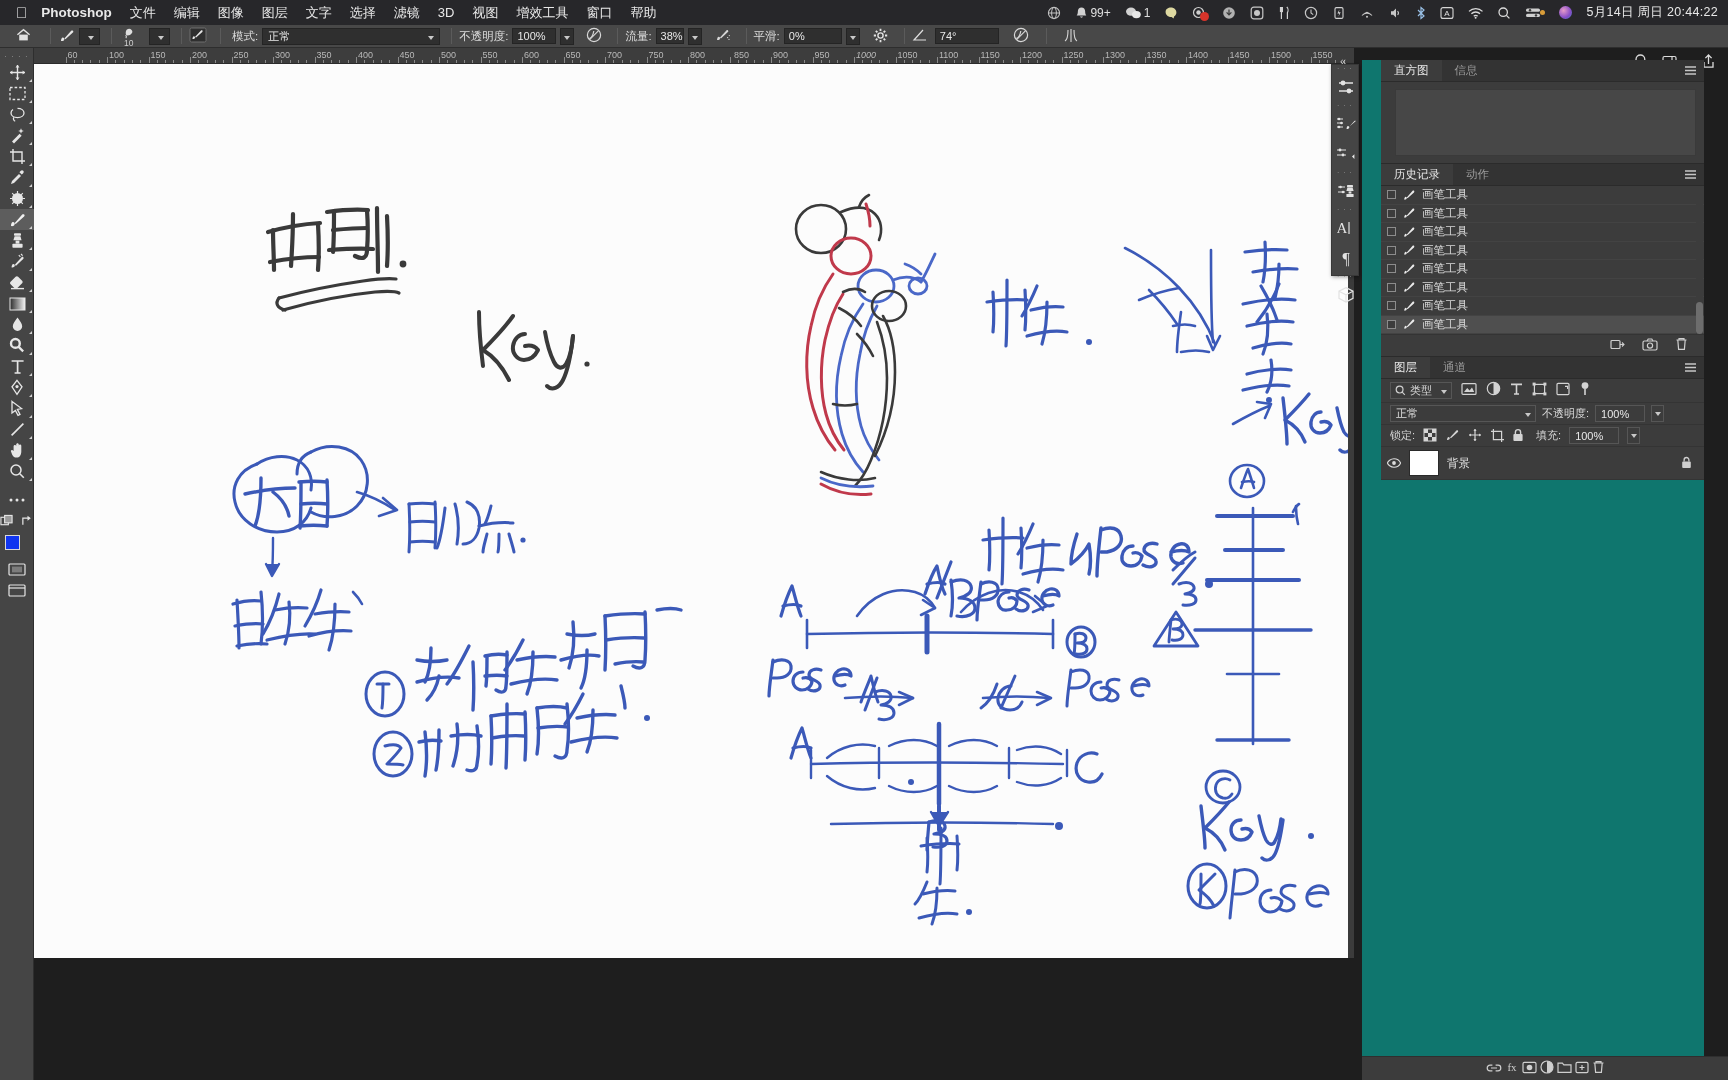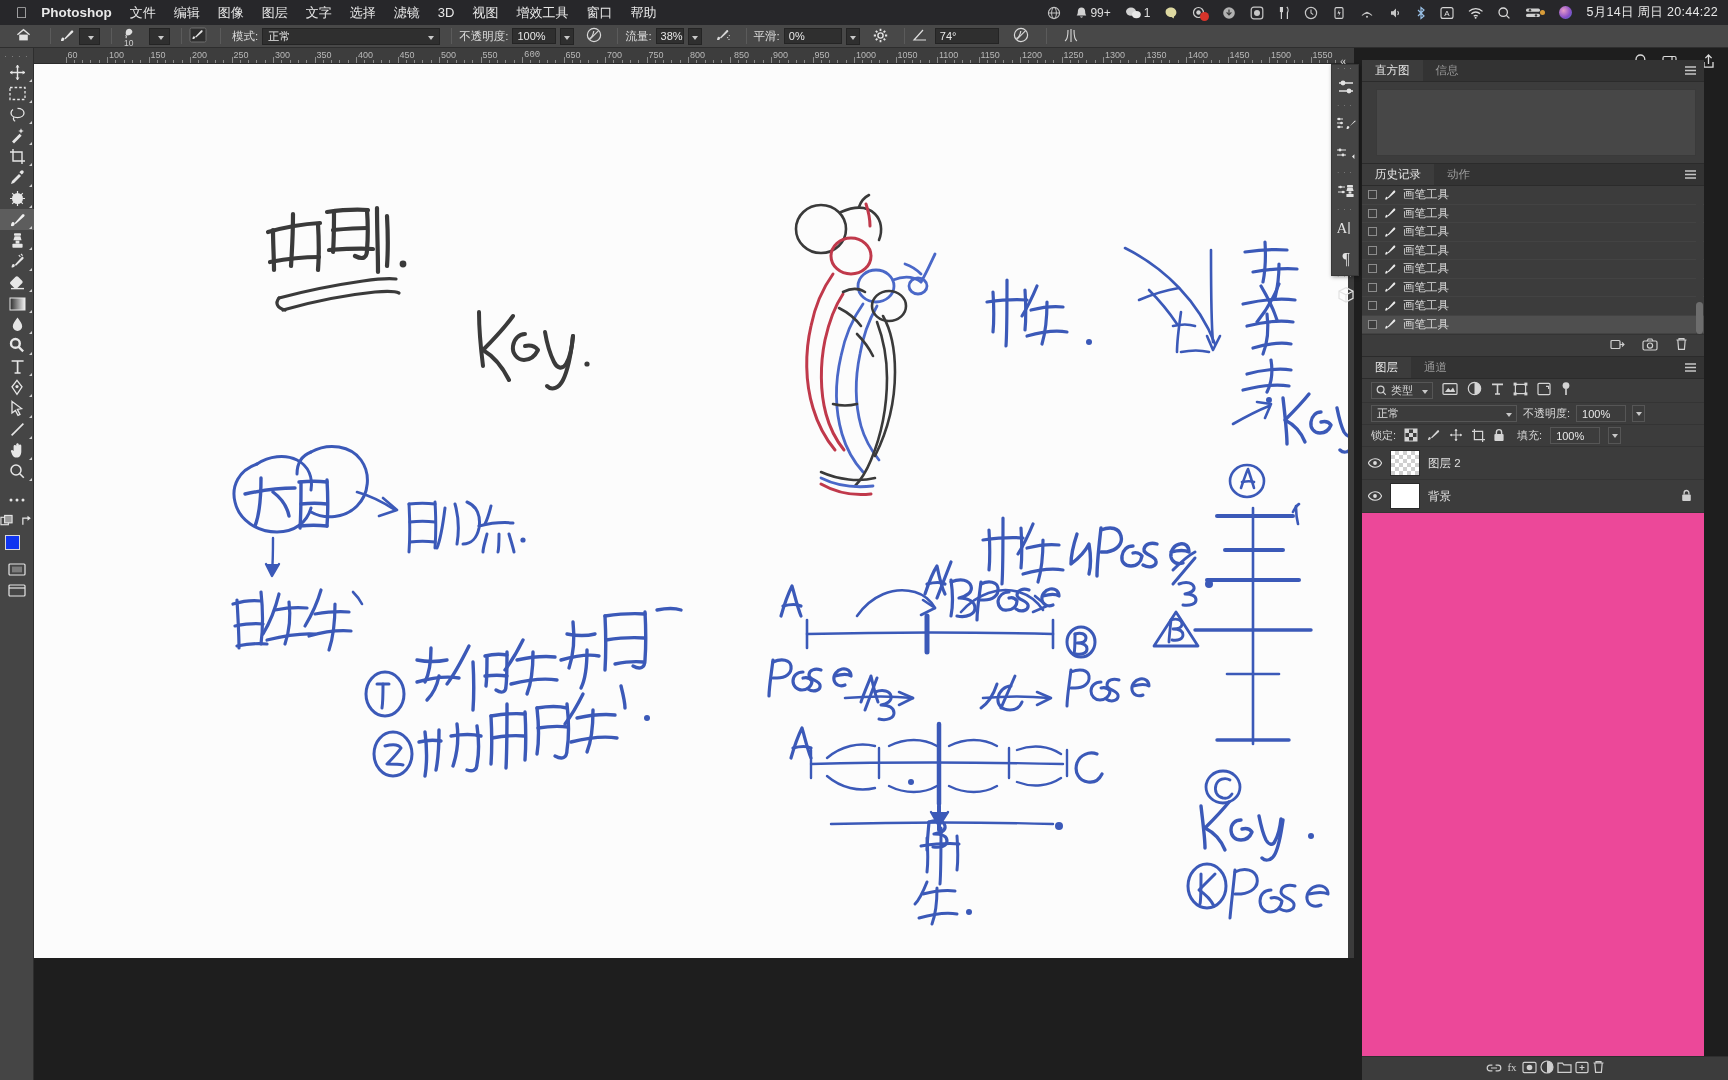--- a/index.html
+++ b/index.html
@@ -139,21 +139,22 @@
   }
   .dockstrip .collapse { position:absolute; top:-10px; left:8px; color:#cfcfcf; font-size:11px;}
   .dk-item { width: 28px; height: 30px; display:flex;align-items:center;justify-content:center;
              color:#e0e0e0; }
   .dk-grip { height: 7px; text-align:center; color:#8b8b8b; font-size:7px; letter-spacing:1px;
              line-height:7px; }
 
   
   .rightcol {
     position: absolute; top: 60px; left: 1362px; width: 342px; bottom: 0;
-    background: #ec4899;
+    background: #0f766e;
+    padding-left: 19px;
   }
   .panel { background: #3c3c3c; }
   .tabrow {
     display: flex; align-items: stretch; height: 22px; background: #333333;
     border-bottom: 1px solid #2b2b2b; position: relative;
   }
   .tab {
     padding: 0 13px; display: flex; align-items: center; font-size: 11.5px;
     color: #9b9b9b; background: #333333;
   }
@@ -576,21 +577,21 @@
       <i class="tickline" style="left: 413.3px; height: 3px;"></i>
       <i class="tickline" style="left: 421.6px; height: 3px;"></i>
       <i class="tickline" style="left: 429.9px; height: 3px;"></i>
       <i class="tickline" style="left: 438.2px; height: 3px;"></i>
       <span class="tickmark" style="left: 448.5px;">550</span>
       <i class="tickline" style="left: 446.5px; height: 6px;"></i>
       <i class="tickline" style="left: 454.8px; height: 3px;"></i>
       <i class="tickline" style="left: 463.1px; height: 3px;"></i>
       <i class="tickline" style="left: 471.4px; height: 3px;"></i>
       <i class="tickline" style="left: 479.7px; height: 3px;"></i>
-      <span class="tickmark" style="left: 490px; font-family: Liberation Mono, monospace;">600</span>
+      <span class="tickmark" style="left: 490px;">600</span>
       <i class="tickline" style="left: 488px; height: 6px;"></i>
       <i class="tickline" style="left: 496.3px; height: 3px;"></i>
       <i class="tickline" style="left: 504.6px; height: 3px;"></i>
       <i class="tickline" style="left: 512.9px; height: 3px;"></i>
       <i class="tickline" style="left: 521.2px; height: 3px;"></i>
       <span class="tickmark" style="left: 531.5px;">650</span>
       <i class="tickline" style="left: 529.5px; height: 6px;"></i>
       <i class="tickline" style="left: 537.8px; height: 3px;"></i>
       <i class="tickline" style="left: 546.1px; height: 3px;"></i>
       <i class="tickline" style="left: 554.4px; height: 3px;"></i>
@@ -624,21 +625,21 @@
       <i class="tickline" style="left: 745.3px; height: 3px;"></i>
       <i class="tickline" style="left: 753.6px; height: 3px;"></i>
       <i class="tickline" style="left: 761.9px; height: 3px;"></i>
       <i class="tickline" style="left: 770.2px; height: 3px;"></i>
       <span class="tickmark" style="left: 780.5px;">950</span>
       <i class="tickline" style="left: 778.5px; height: 6px;"></i>
       <i class="tickline" style="left: 786.8px; height: 3px;"></i>
       <i class="tickline" style="left: 795.1px; height: 3px;"></i>
       <i class="tickline" style="left: 803.4px; height: 3px;"></i>
       <i class="tickline" style="left: 811.7px; height: 3px;"></i>
-      <span class="tickmark" style="left: 822px;">1000</span>
+      <span class="tickmark" style="left: 822px; font-style: italic;">1000</span>
       <i class="tickline" style="left: 820px; height: 6px;"></i>
       <i class="tickline" style="left: 828.3px; height: 3px;"></i>
       <i class="tickline" style="left: 836.6px; height: 3px;"></i>
       <i class="tickline" style="left: 844.9px; height: 3px;"></i>
       <i class="tickline" style="left: 853.2px; height: 3px;"></i>
       <span class="tickmark" style="left: 863.5px;">1050</span>
       <i class="tickline" style="left: 861.5px; height: 6px;"></i>
       <i class="tickline" style="left: 869.8px; height: 3px;"></i>
       <i class="tickline" style="left: 878.1px; height: 3px;"></i>
       <i class="tickline" style="left: 886.4px; height: 3px;"></i>
@@ -1656,30 +1657,20 @@
       </div>
 
       <div id="layerList">
           <div class="lrow">
             <span class="eye">
               <svg width="14" height="10" viewBox="0 0 14 10">
                 <path d="M7 .8C3.6.8 1 3.2.4 5c.6 1.8 3.2 4.2 6.6 4.2S12.8 6.8 13.6 5C12.8 3.2 10.4.8 7 .8z" fill="none" stroke="#dcdcdc" stroke-width="1.1"></path>
                 <circle cx="7" cy="5" r="1.9" fill="#dcdcdc"></circle>
               </svg>
             </span>
-            <span class="thumb"></span>
-            <span>图层 2</span>
-          </div>
-          <div class="lrow">
-            <span class="eye">
-              <svg width="14" height="10" viewBox="0 0 14 10">
-                <path d="M7 .8C3.6.8 1 3.2.4 5c.6 1.8 3.2 4.2 6.6 4.2S12.8 6.8 13.6 5C12.8 3.2 10.4.8 7 .8z" fill="none" stroke="#dcdcdc" stroke-width="1.1"></path>
-                <circle cx="7" cy="5" r="1.9" fill="#dcdcdc"></circle>
-              </svg>
-            </span>
             <span class="thumb white"></span>
             <span>背景</span>
             <span class="lock-ic"><svg width="11" height="13" viewBox="0 0 11 13">
                 <rect x="1.2" y="5.6" width="8.6" height="6.4" rx="1" fill="#cfcfcf"></rect>
                 <path d="M3.1 5.6V3.9a2.4 2.4 0 014.8 0v1.7" fill="none" stroke="#cfcfcf" stroke-width="1.3"></path>
               </svg></span>
           </div>
         </div>
     </div>
 

